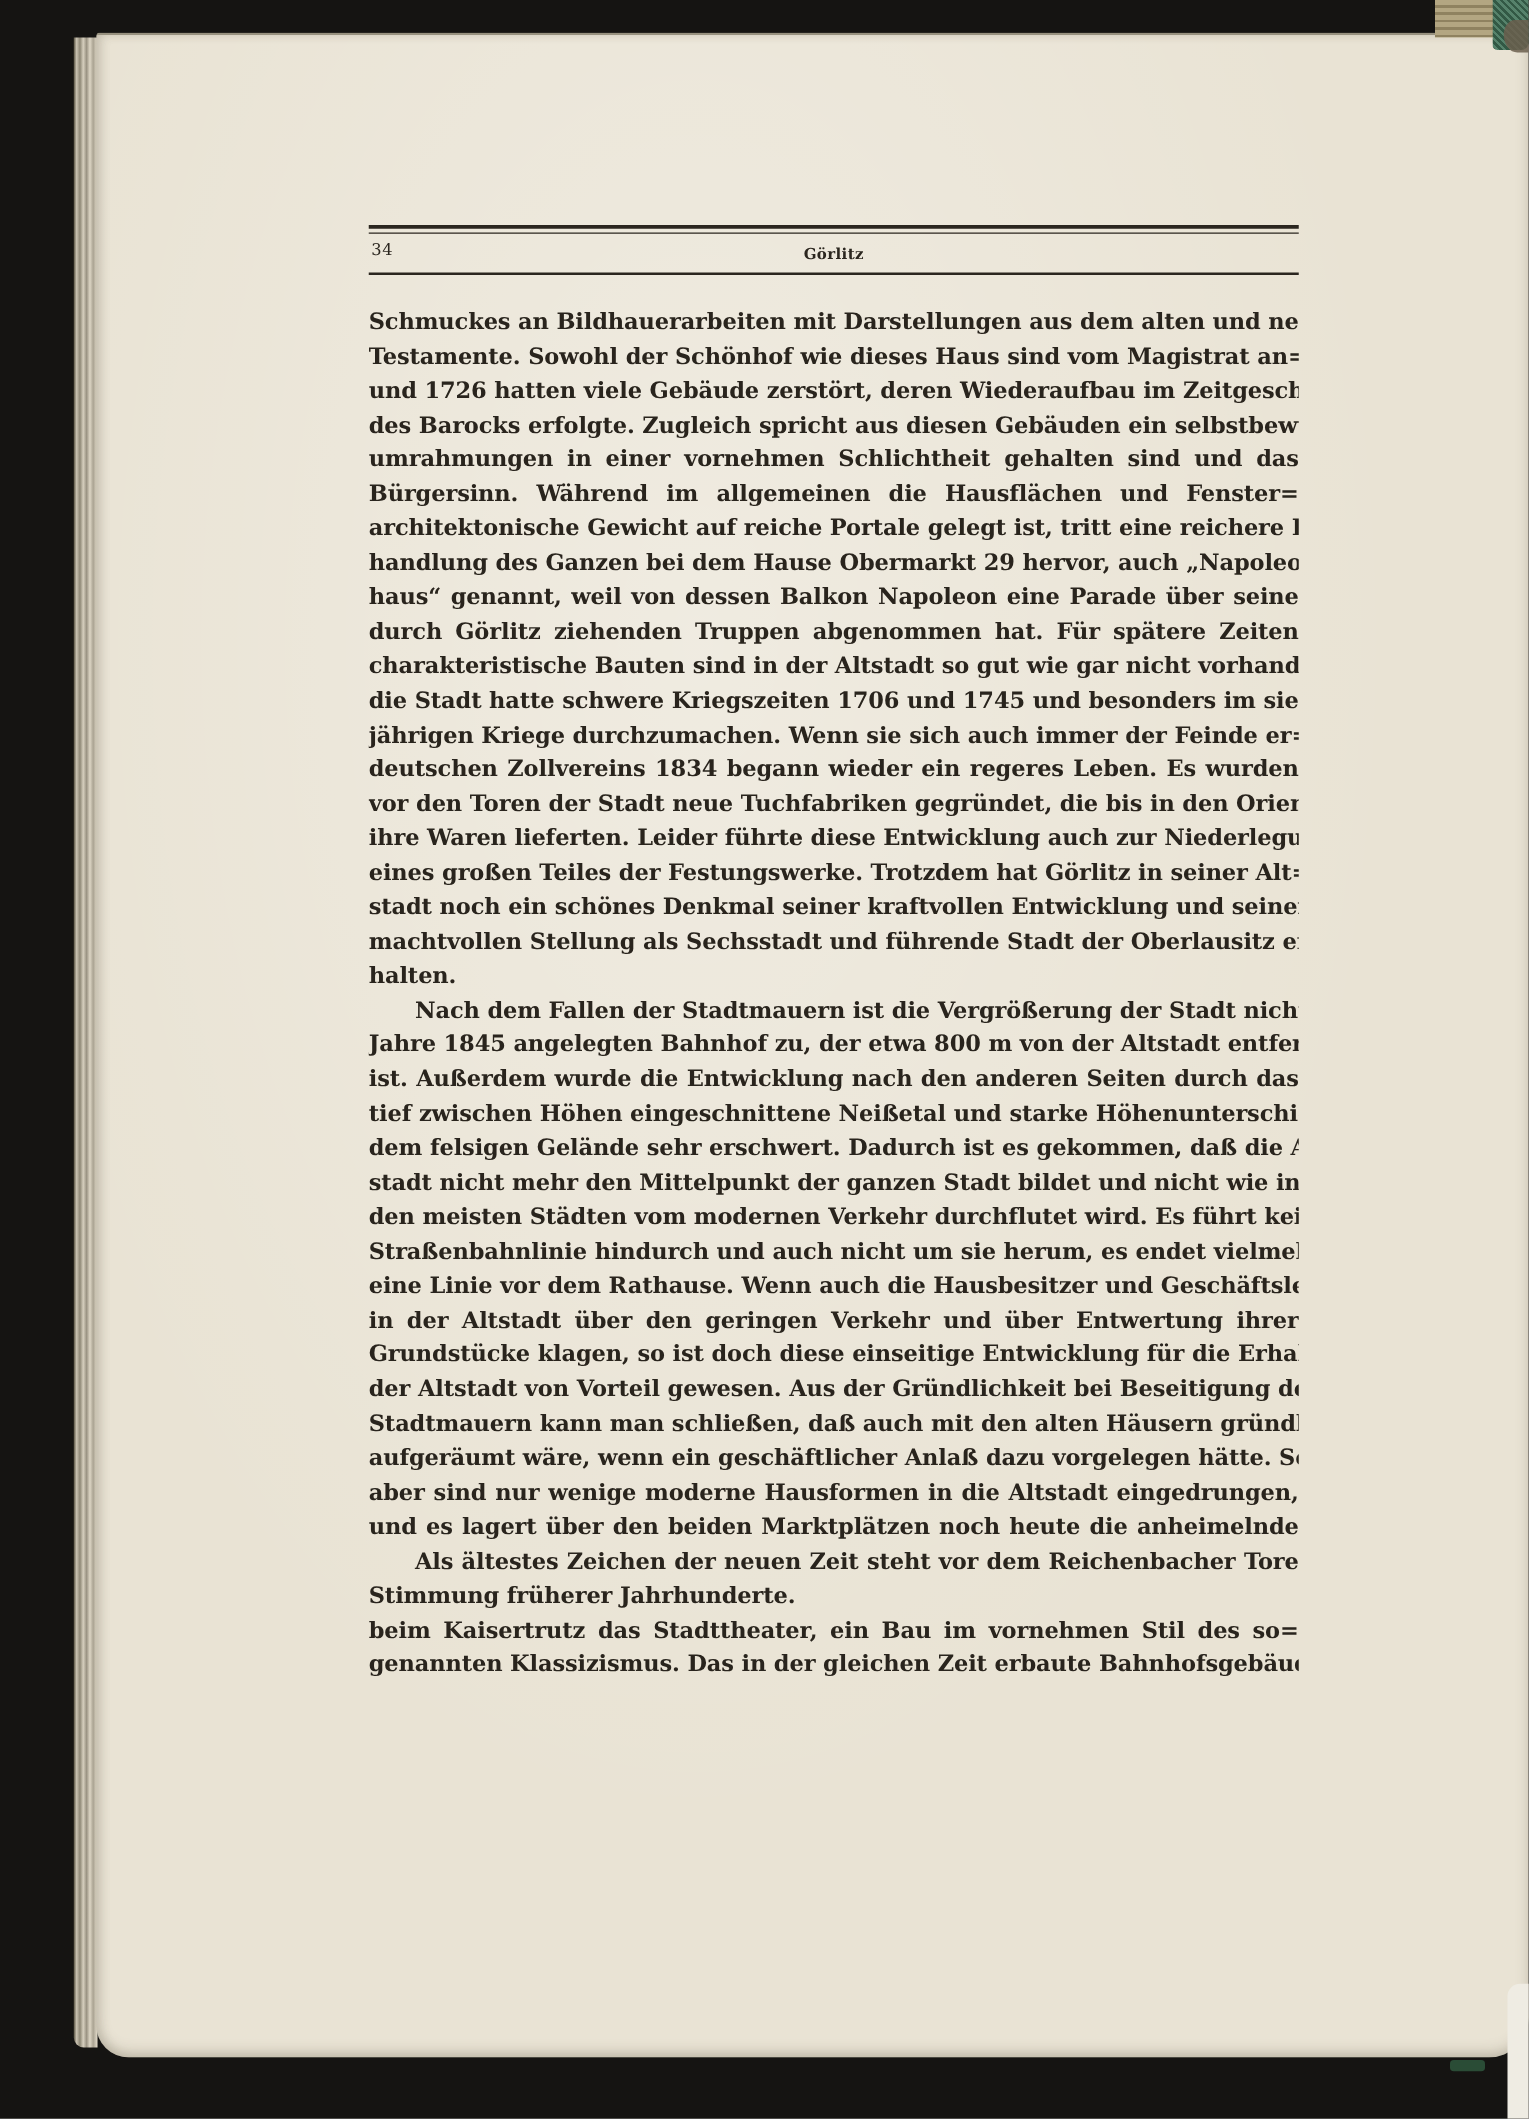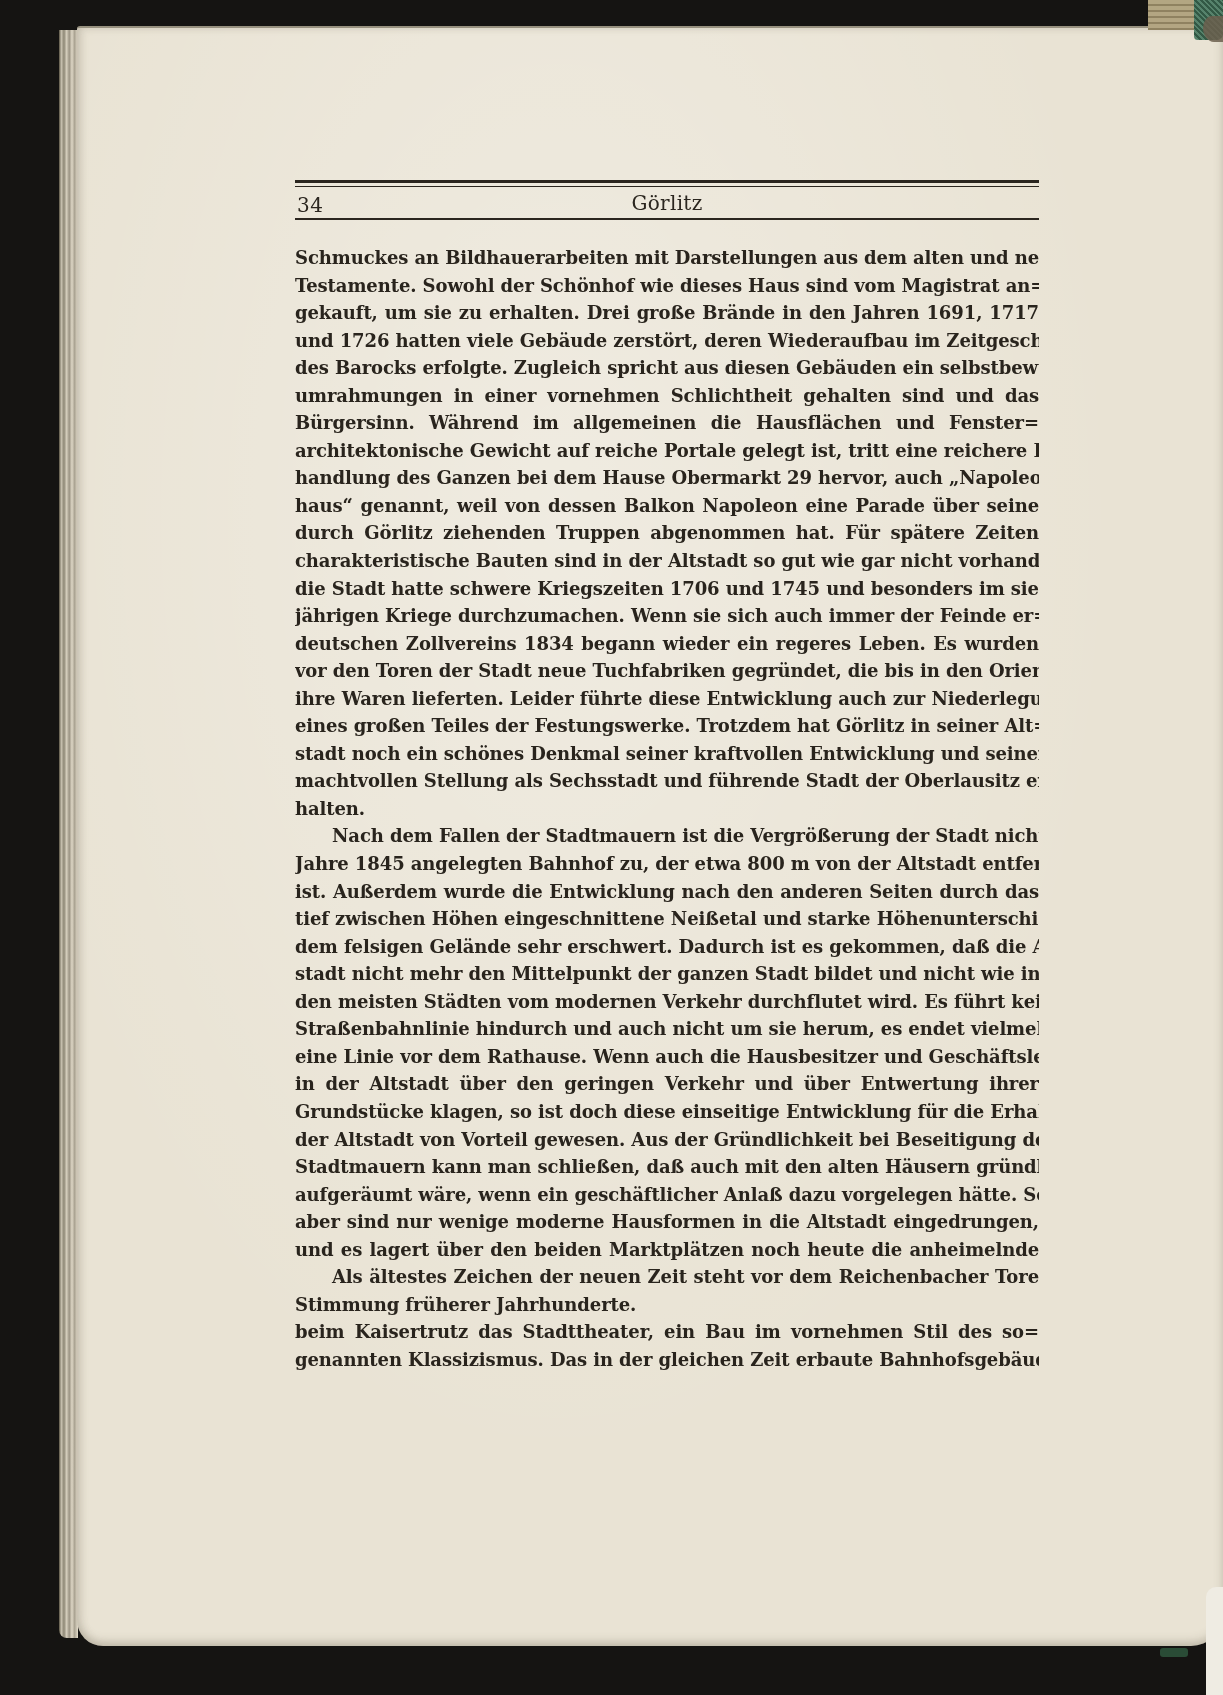--- a/index.html
+++ b/index.html
@@ -65,24 +65,24 @@
   }
   .rule { background:#2b261f; }
   .rule-a { height:2.5px; }
   .rule-b { height:1.5px; margin-top:3px; }
   .header-row {
     position:relative; height:31px;
     display:flex; align-items:center; justify-content:center;
   }
   .page-number {
     position:absolute; left:2px; top:6px;
-    font-size:20px; font-weight:400; letter-spacing:.5px;
+    font-size:13px; font-weight:400; letter-spacing:.5px;
   }
   .running-title {
-    font-size:20px; font-weight:400; letter-spacing:.3px;
+    font-size:12px; font-weight:700; letter-spacing:.3px;
   }
   .rule-c { height:2px; }
 
   .body-text {
     position:absolute; left:218px; top:216px; width:744px;
     color:#29241d; font-size:18px; font-weight:700;
     line-height:27.55px; letter-spacing:-0.1px;
   }
   .line { text-align:justify; text-align-last:justify; overflow:hidden; white-space:nowrap; }
   .line.last { text-align-last:left; white-space:normal; }
@@ -104,21 +104,20 @@
       <div class="header-row">
         <span class="page-number">34</span>
         <span class="running-title">Görlitz</span>
       </div>
       <div class="rule rule-c"></div>
     </div>
 
     <div class="body-text">
         <div class="line">Schmuckes an Bildhauerarbeiten mit Darstellungen aus dem alten und neuen</div>
         <div class="line">Testamente. Sowohl der Schönhof wie dieses Haus sind vom Magistrat an=</div>
-        <div class="line">gekauft, um sie zu erhalten. Drei große Brände in den Jahren 1691, 1717</div>
         <div class="line">und 1726 hatten viele Gebäude zerstört, deren Wiederaufbau im Zeitgeschmack</div>
         <div class="line">des Barocks erfolgte. Zugleich spricht aus diesen Gebäuden ein selbstbewußter</div>
         <div class="line">umrahmungen in einer vornehmen Schlichtheit gehalten sind und das</div>
         <div class="line">Bürgersinn. Während im allgemeinen die Hausflächen und Fenster=</div>
         <div class="line">architektonische Gewicht auf reiche Portale gelegt ist, tritt eine reichere Be=</div>
         <div class="line">handlung des Ganzen bei dem Hause Obermarkt 29 hervor, auch „Napoleons=</div>
         <div class="line">haus“ genannt, weil von dessen Balkon Napoleon eine Parade über seine</div>
         <div class="line">durch Görlitz ziehenden Truppen abgenommen hat. Für spätere Zeiten</div>
         <div class="line">charakteristische Bauten sind in der Altstadt so gut wie gar nicht vorhanden,</div>
         <div class="line">die Stadt hatte schwere Kriegszeiten 1706 und 1745 und besonders im sieben=</div>

